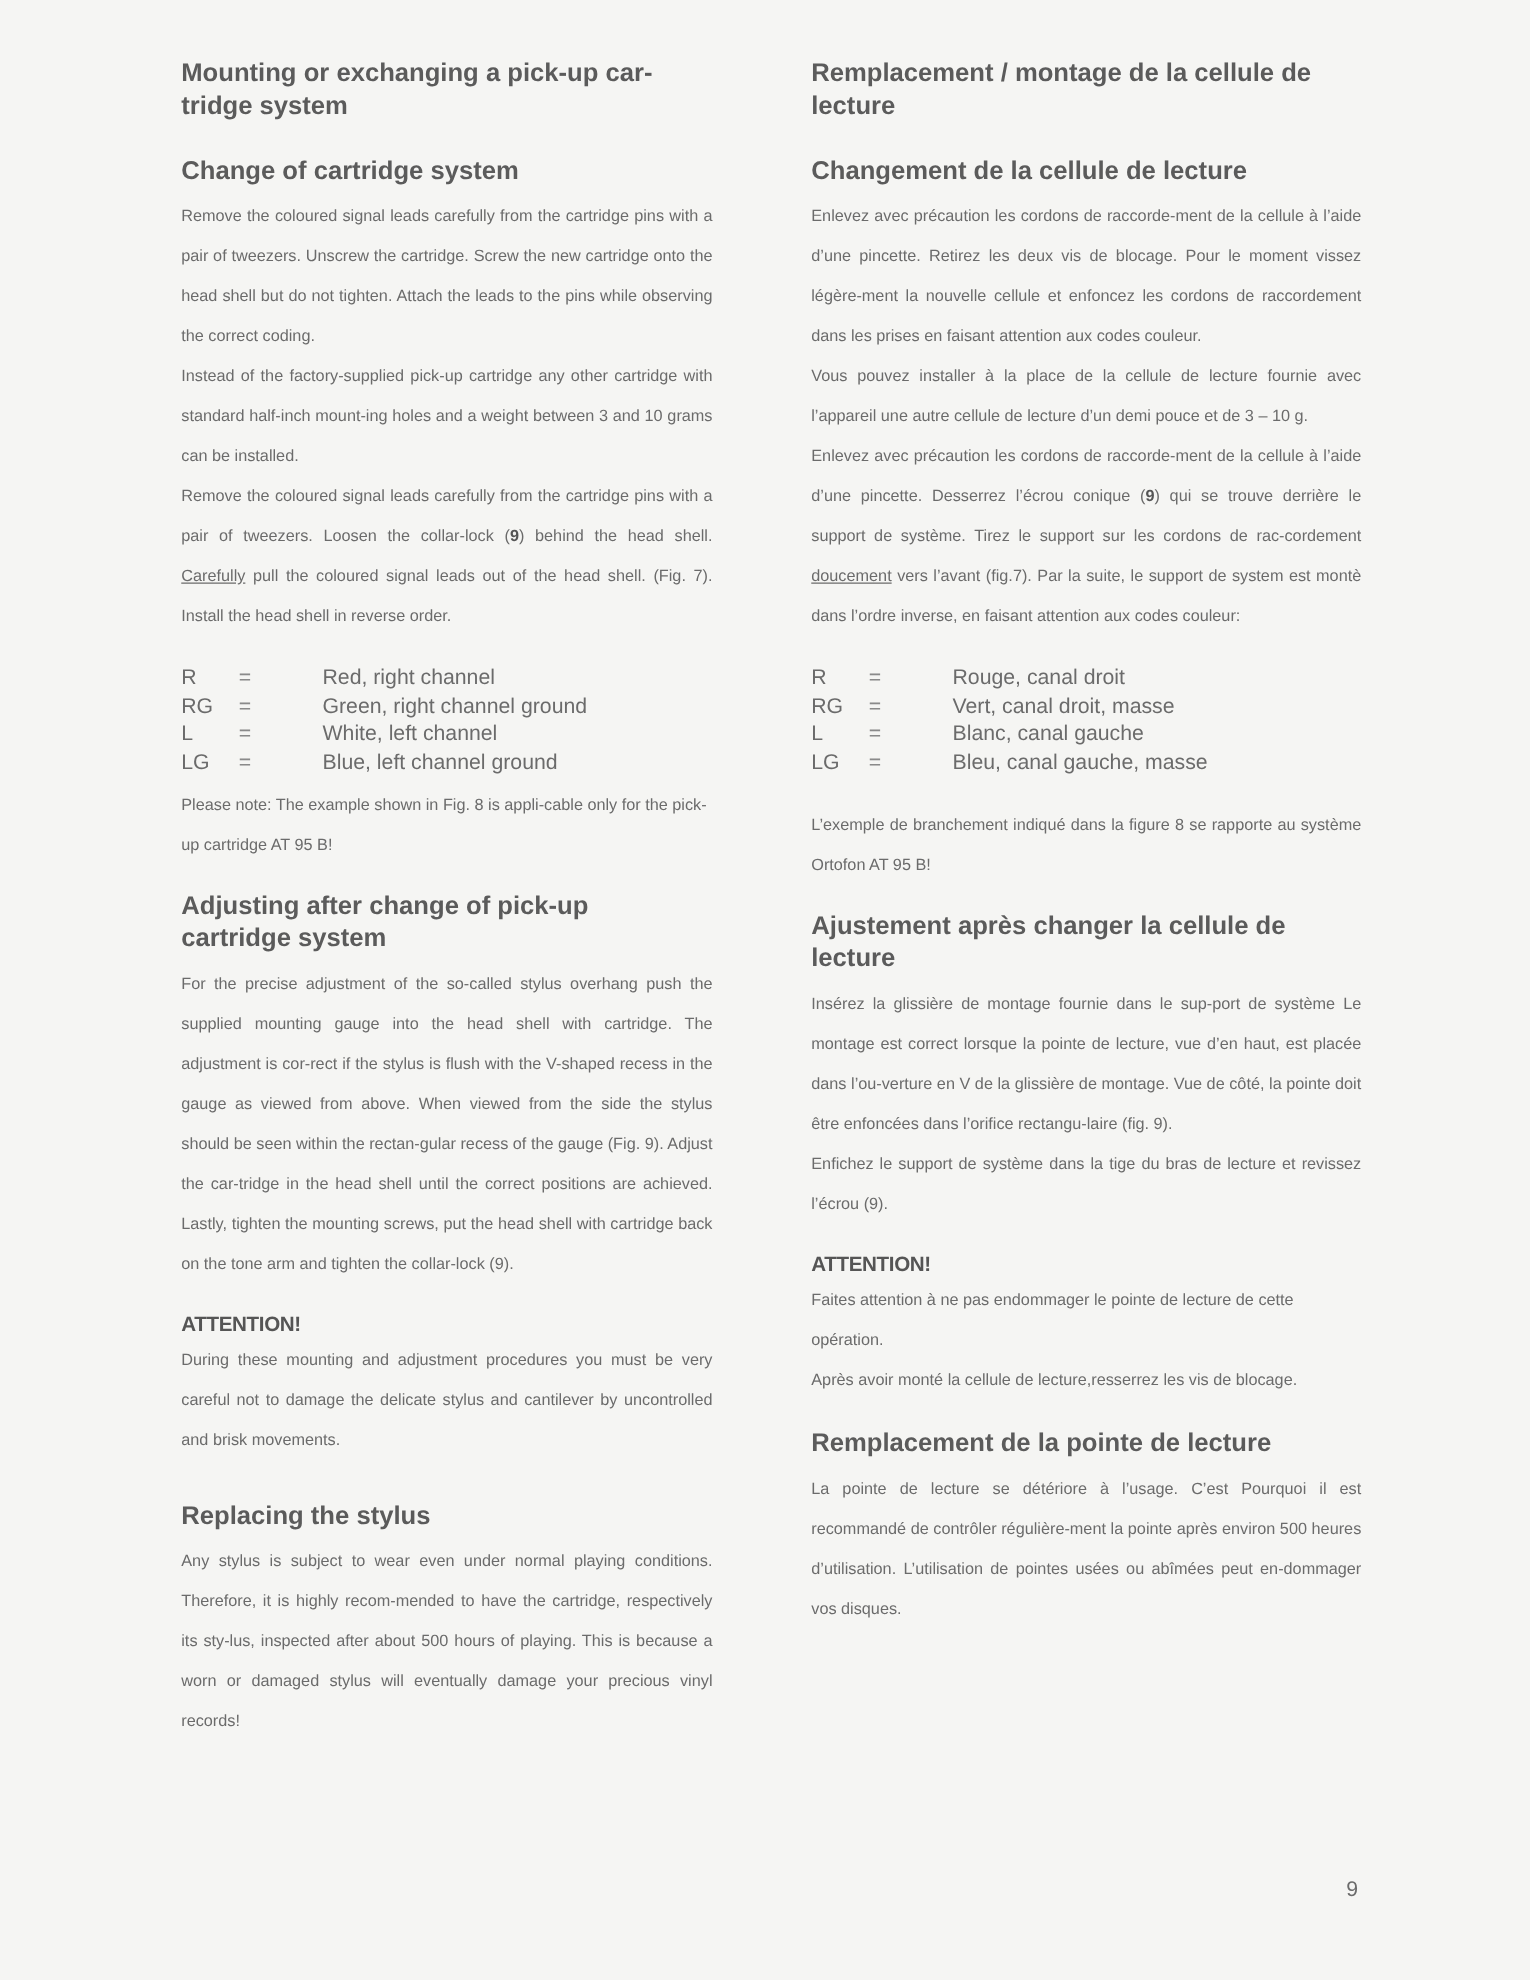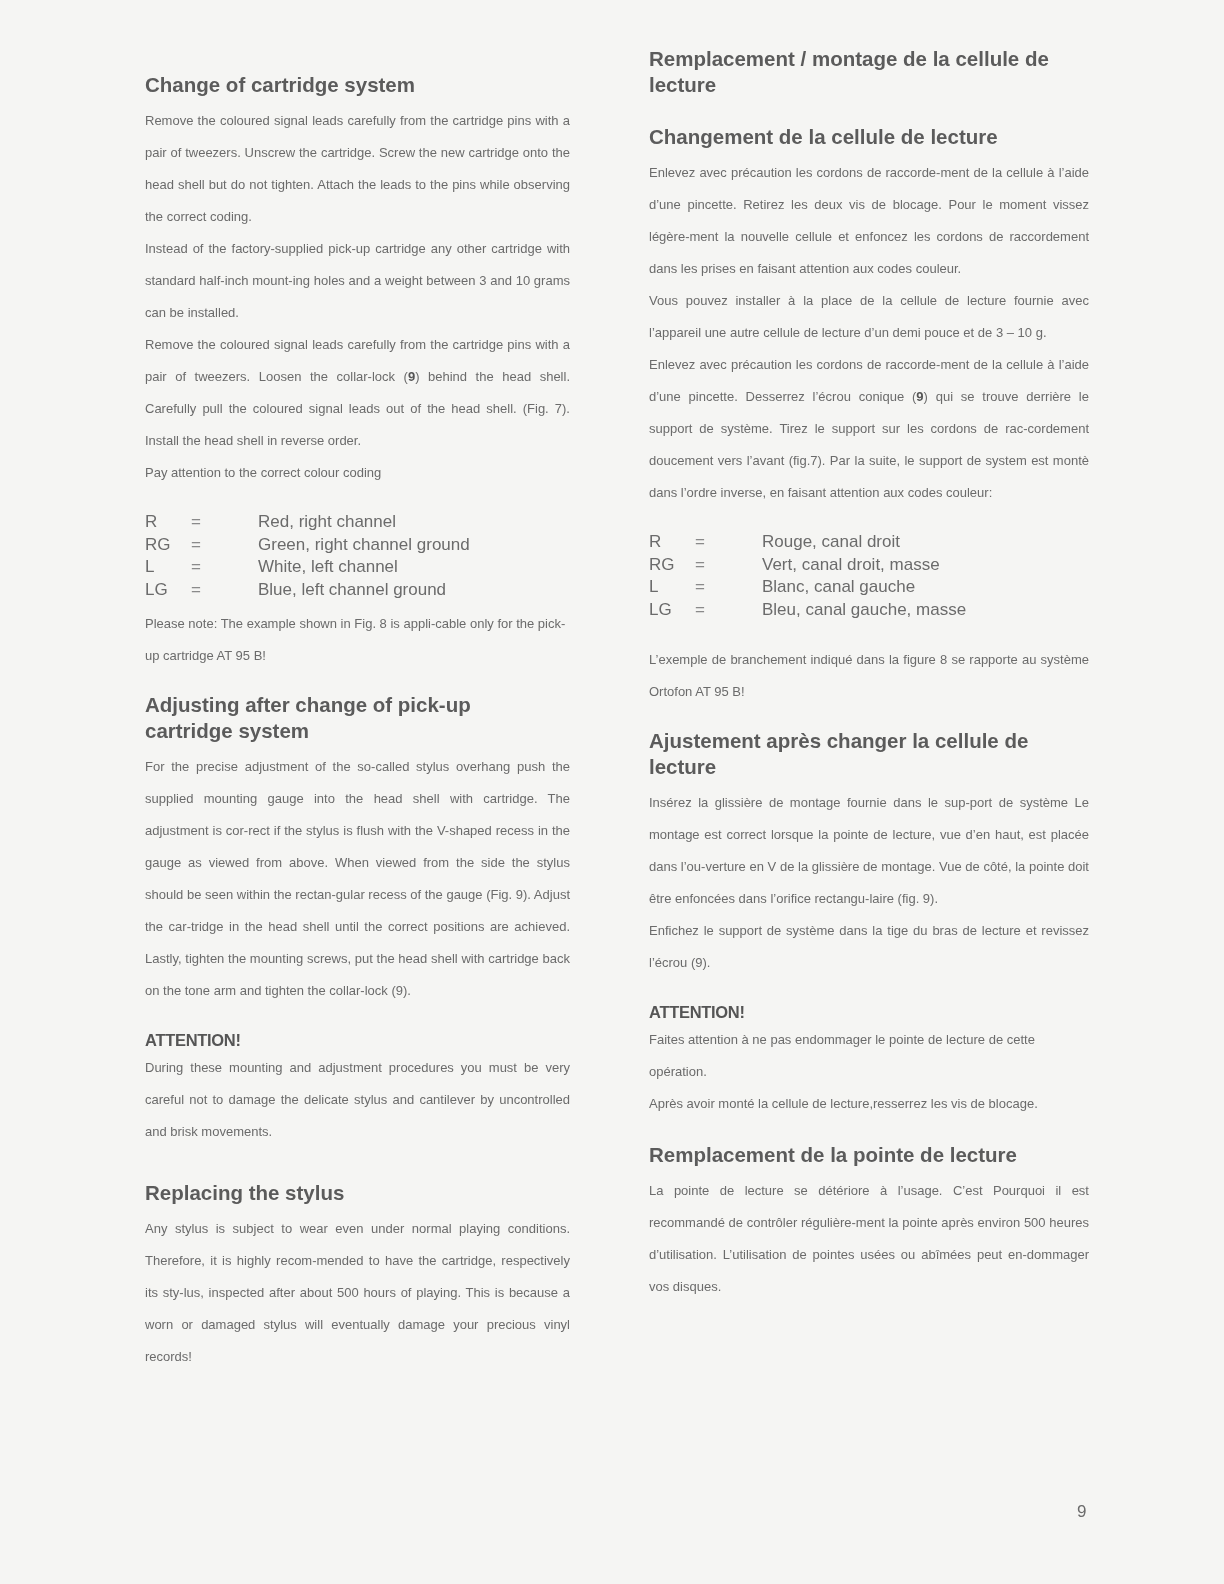--- a/index.html
+++ b/index.html
@@ -24,43 +24,46 @@
       margin: 0;
     }
     h1 { font-size: 20.5px; line-height: 26px; }
     h2 { font-size: 20.5px; line-height: 26px; }
     p {
       margin: 0;
       font-size: 13px;
       line-height: 32px;
       text-align: justify;
     }
-    .u { }
+    .u { text-decoration: underline; }
     .b { font-weight: bold; color: #555; }
     .attn { font-weight: bold; font-size: 16.5px; line-height: 22.7px; color: #555; letter-spacing: -0.3px; }
     table.codes { border-collapse: collapse; font-size: 17px; line-height: 22.7px; }
     table.codes td { padding: 0; vertical-align: top; }
     table.codes td.k { width: 46px; }
     table.codes td.eq { width: 67px; color: #8a8a8a; }
     .page-num {
       position: absolute; left: 1077px; top: 1502px;
       font-size: 17px; color: #6b6b6b;
     }
   </style>
 </head>
 <body>
 
 <div class="col col-left">
+  <h1>
+    <span>Mounting or exchanging a pick-up car-</span><br>
+    <span>tridge system</span>
+  </h1>
 
   <h2 style="margin-top:26px;">Change of cartridge system</h2>
   <div style="margin-top:7px;">
     <p>Remove the coloured signal leads carefully from the cartridge pins with a pair of tweezers. Unscrew the cartridge. Screw the new cartridge onto the head shell but do not tighten. Attach the leads to the pins while observing the correct coding.</p>
     <p>Instead of the factory-supplied pick-up cartridge any other cartridge with standard half-inch mount-ing holes and a weight between 3 and 10 grams can be installed.</p>
     <p><span>Remove the coloured signal leads carefully from the cartridge pins with a pair of tweezers. Loosen the collar-lock (</span><span class="b">9</span><span>) behind the head shell. </span><span class="u">Carefully</span><span> pull the coloured signal leads out of the head shell. (Fig. 7). Install the head shell in reverse order.</span></p>
-    <p style="text-align:left;">Pay attention to the correct colour coding</p>
   </div>
 
   <table class="codes" style="margin-top:22px;">
     <tbody>
         <tr>
           <td class="k">R</td>
           <td class="eq">=</td>
           <td>Red, right channel</td>
         </tr>
     <tr>

